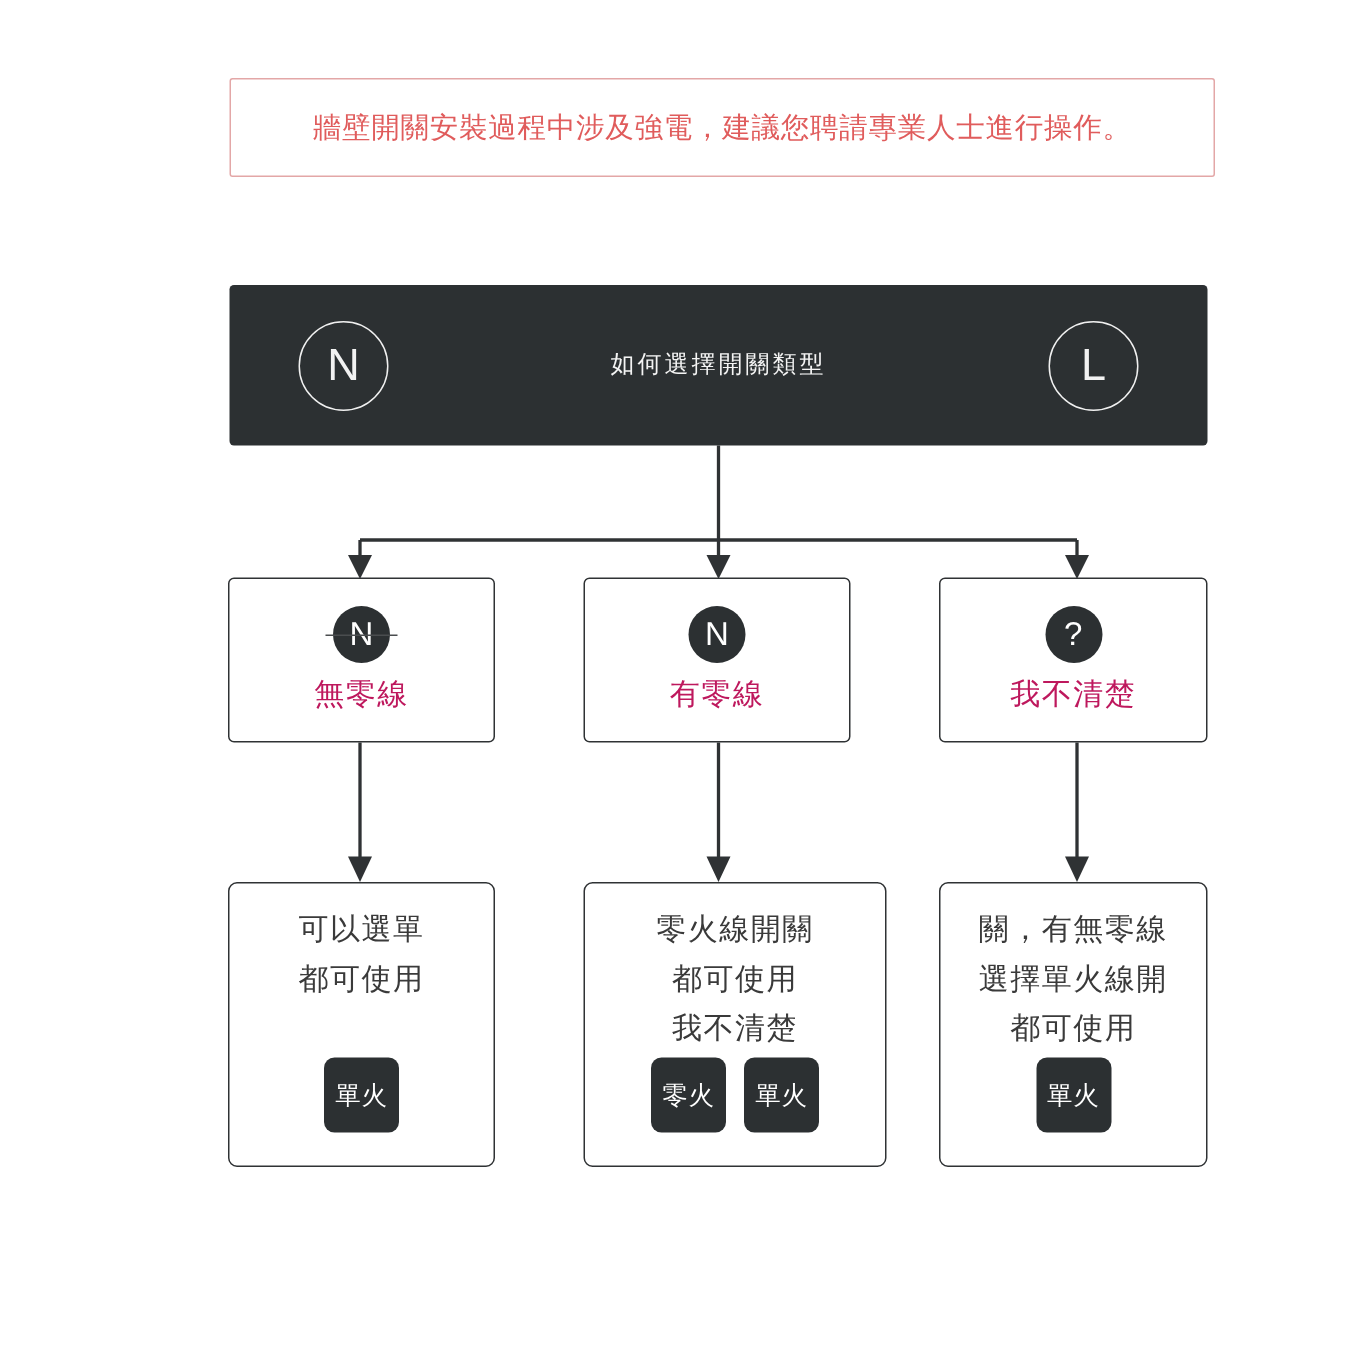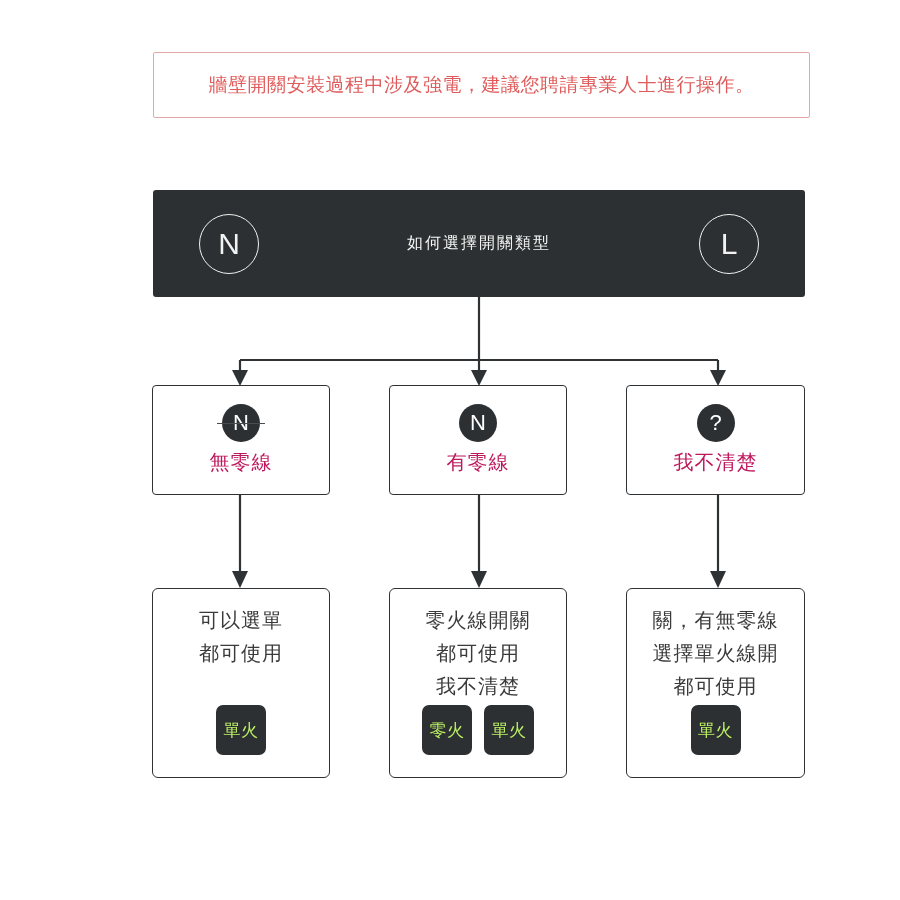--- a/index.html
+++ b/index.html
@@ -164,21 +164,21 @@
     display: flex;
     gap: 12px;
     margin-top: auto;
     margin-bottom: 22px;
   }
   .badge {
     width: 50px;
     height: 50px;
     border-radius: 7px;
     background: #2c3032;
-    color: #bef264;
+    color: #ffffff;
     font-size: 17px;
     display: flex;
     align-items: center;
     justify-content: center;
     letter-spacing: 0.5px;
   }
 </style>
 </head>
 <body>
 
@@ -246,21 +246,21 @@
   <div class="result-box" style="left:137px; width:178px;">
     <div class="result-lines">
       <span class="result-line">可以選單</span>
       <span class="result-line">都可使用</span>
     </div>
     <div class="badge-row">
       <span class="badge">單火</span>
     </div>
   </div>
 
-  <div class="result-box" style="left:374px; width:178px;">
+  <div class="result-box" style="left:374px; width:202px;">
     <div class="result-lines">
       <span class="result-line">零火線開關</span>
       <span class="result-line">都可使用</span>
       <span class="result-line">我不清楚</span>
     </div>
     <div class="badge-row">
       <span class="badge">零火</span>
       <span class="badge">單火</span>
     </div>
   </div>

